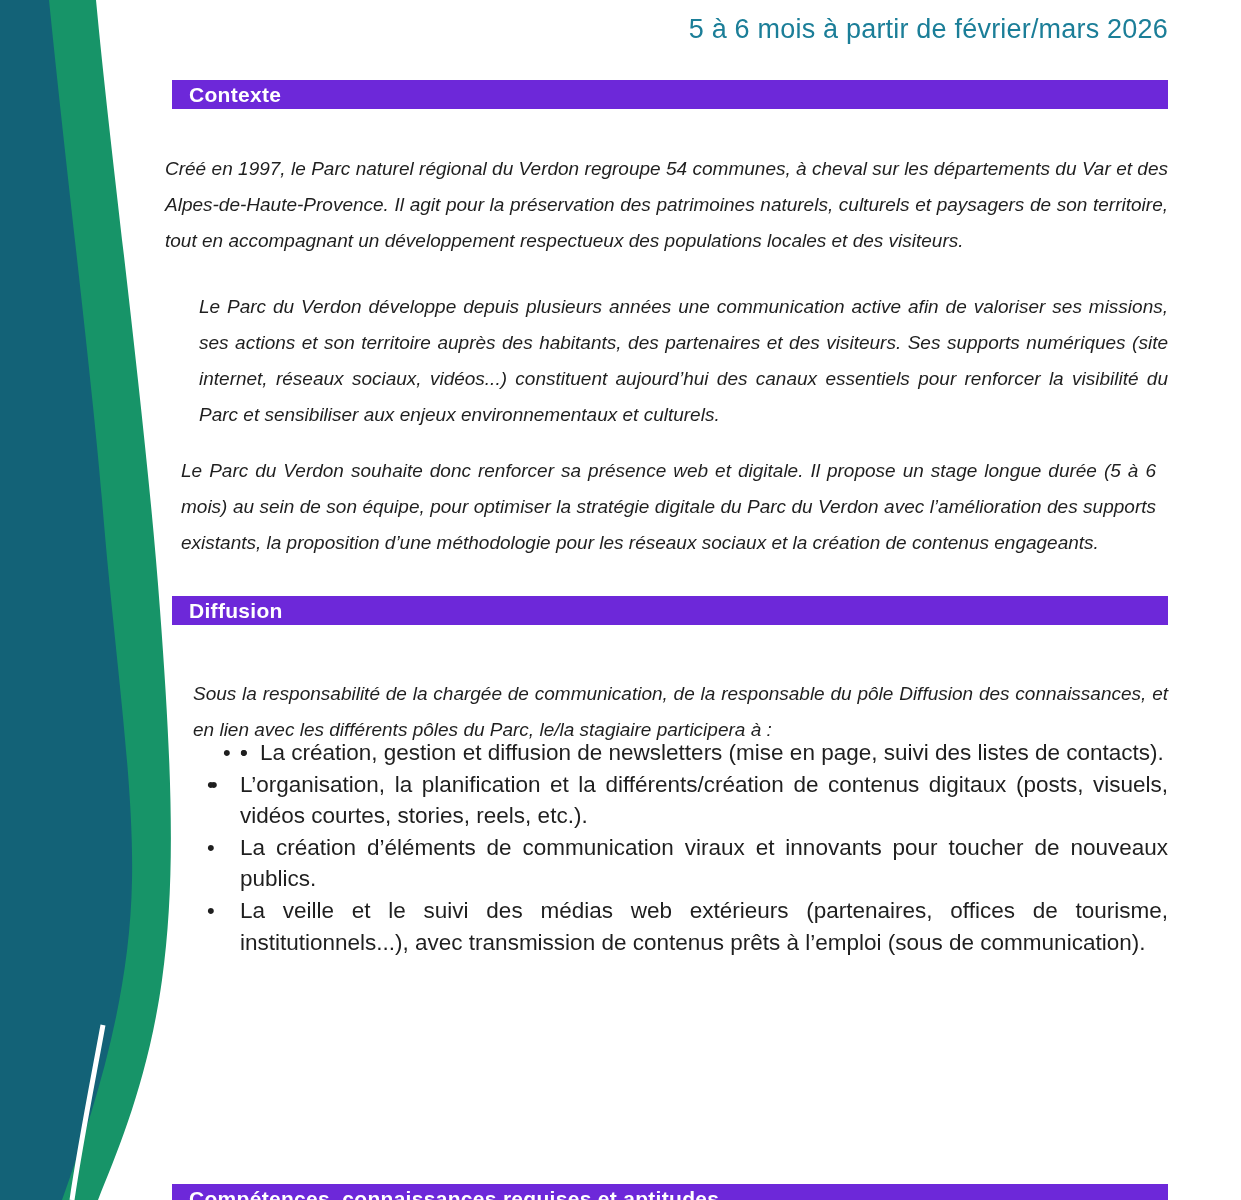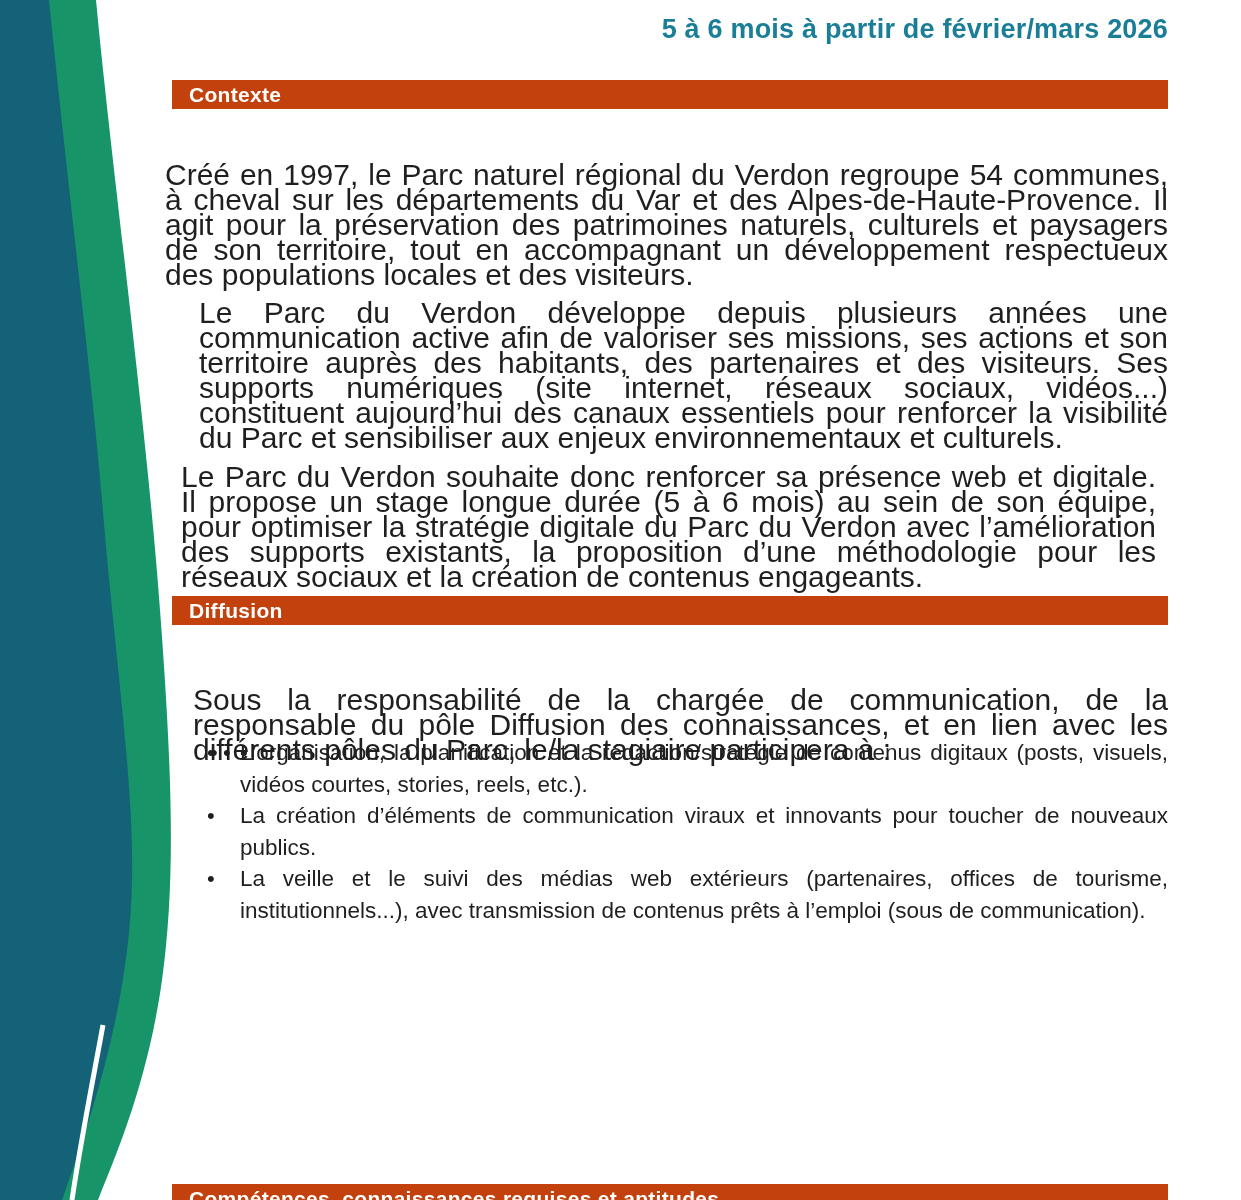--- a/index.html
+++ b/index.html
@@ -25,48 +25,49 @@
     left: 165px;
     width: 1003px;
     top: 0;
   }
 
   .duration {
     position: absolute;
     top: 14px; left: 0; width: 100%;
     text-align: right;
     font-size: 27px;
-    font-weight: bold;
+    font-weight: normal;
     color: #1b7e98;
     letter-spacing: 0.2px;
   }
 
   .section-bar {
     position: absolute;
     left: 7px; right: 0;
     height: 29px;
-    background: #c2410c;
+    background: #6d28d9;
     color: #ffffff;
     font-weight: bold;
     font-size: 21px;
     line-height: 29px;
     padding-left: 17px;
     box-sizing: border-box;
     letter-spacing: 0.3px;
   }
   .bar-contexte   { top: 80px; }
   .bar-missions   { top: 596px; }
   .bar-competences{ top: 1184px; height: 32px; }
 
   .para {
     position: absolute;
     left: 0; right: 0;
-    font-size: 30px;
-    line-height: 25px;
+    font-size: 19px;
+    line-height: 36px;
     text-align: justify;
+    font-style: italic;
   }
   .para-1 { top: 132px; }
   .para-2 { top: 270px; margin-left: 34px; }
   .para-3 { top: 434px; left: 16px; right: 12px; }
 
   .missions-intro { top: 657px; left: 28px; right: 0; }
 
   .mission-list {
     position: absolute;
     top: 737px; left: 0; right: 0;
@@ -122,27 +123,28 @@
 
     <ul class="mission-list">
       <li class="mission-item mi-0">
         <span class="bullet">•</span>
       </li>
       <li class="mission-item mi-1">
         <span class="bullet">•</span>
       </li>
       <li class="mission-item mi-2">
         <span class="bullet">•</span>
+        <span>La création, gestion et diffusion de newsletters (mise en page, suivi des listes de contacts).</span>
       </li>
       <li class="mission-item mi-3">
         <span class="bullet">•</span>
       </li>
       <li class="mission-item mi-4">
         <span class="bullet">•</span>
-        <span>L’organisation, la planification et la rédaction/stratégie de contenus digitaux (posts, visuels, vidéos courtes, stories, reels, etc.).</span>
+        <span>L’organisation, la planification et la différents/création de contenus digitaux (posts, visuels, vidéos courtes, stories, reels, etc.).</span>
       </li>
       <li class="mission-item mi-5">
         <span class="bullet">•</span>
         <span>La création d’éléments de communication viraux et innovants pour toucher de nouveaux publics.</span>
       </li>
       <li class="mission-item mi-6">
         <span class="bullet">•</span>
         <span>La veille et le suivi des médias web extérieurs (partenaires, offices de tourisme, institutionnels...), avec transmission de contenus prêts à l’emploi (sous de communication).</span>
       </li>
     </ul>

